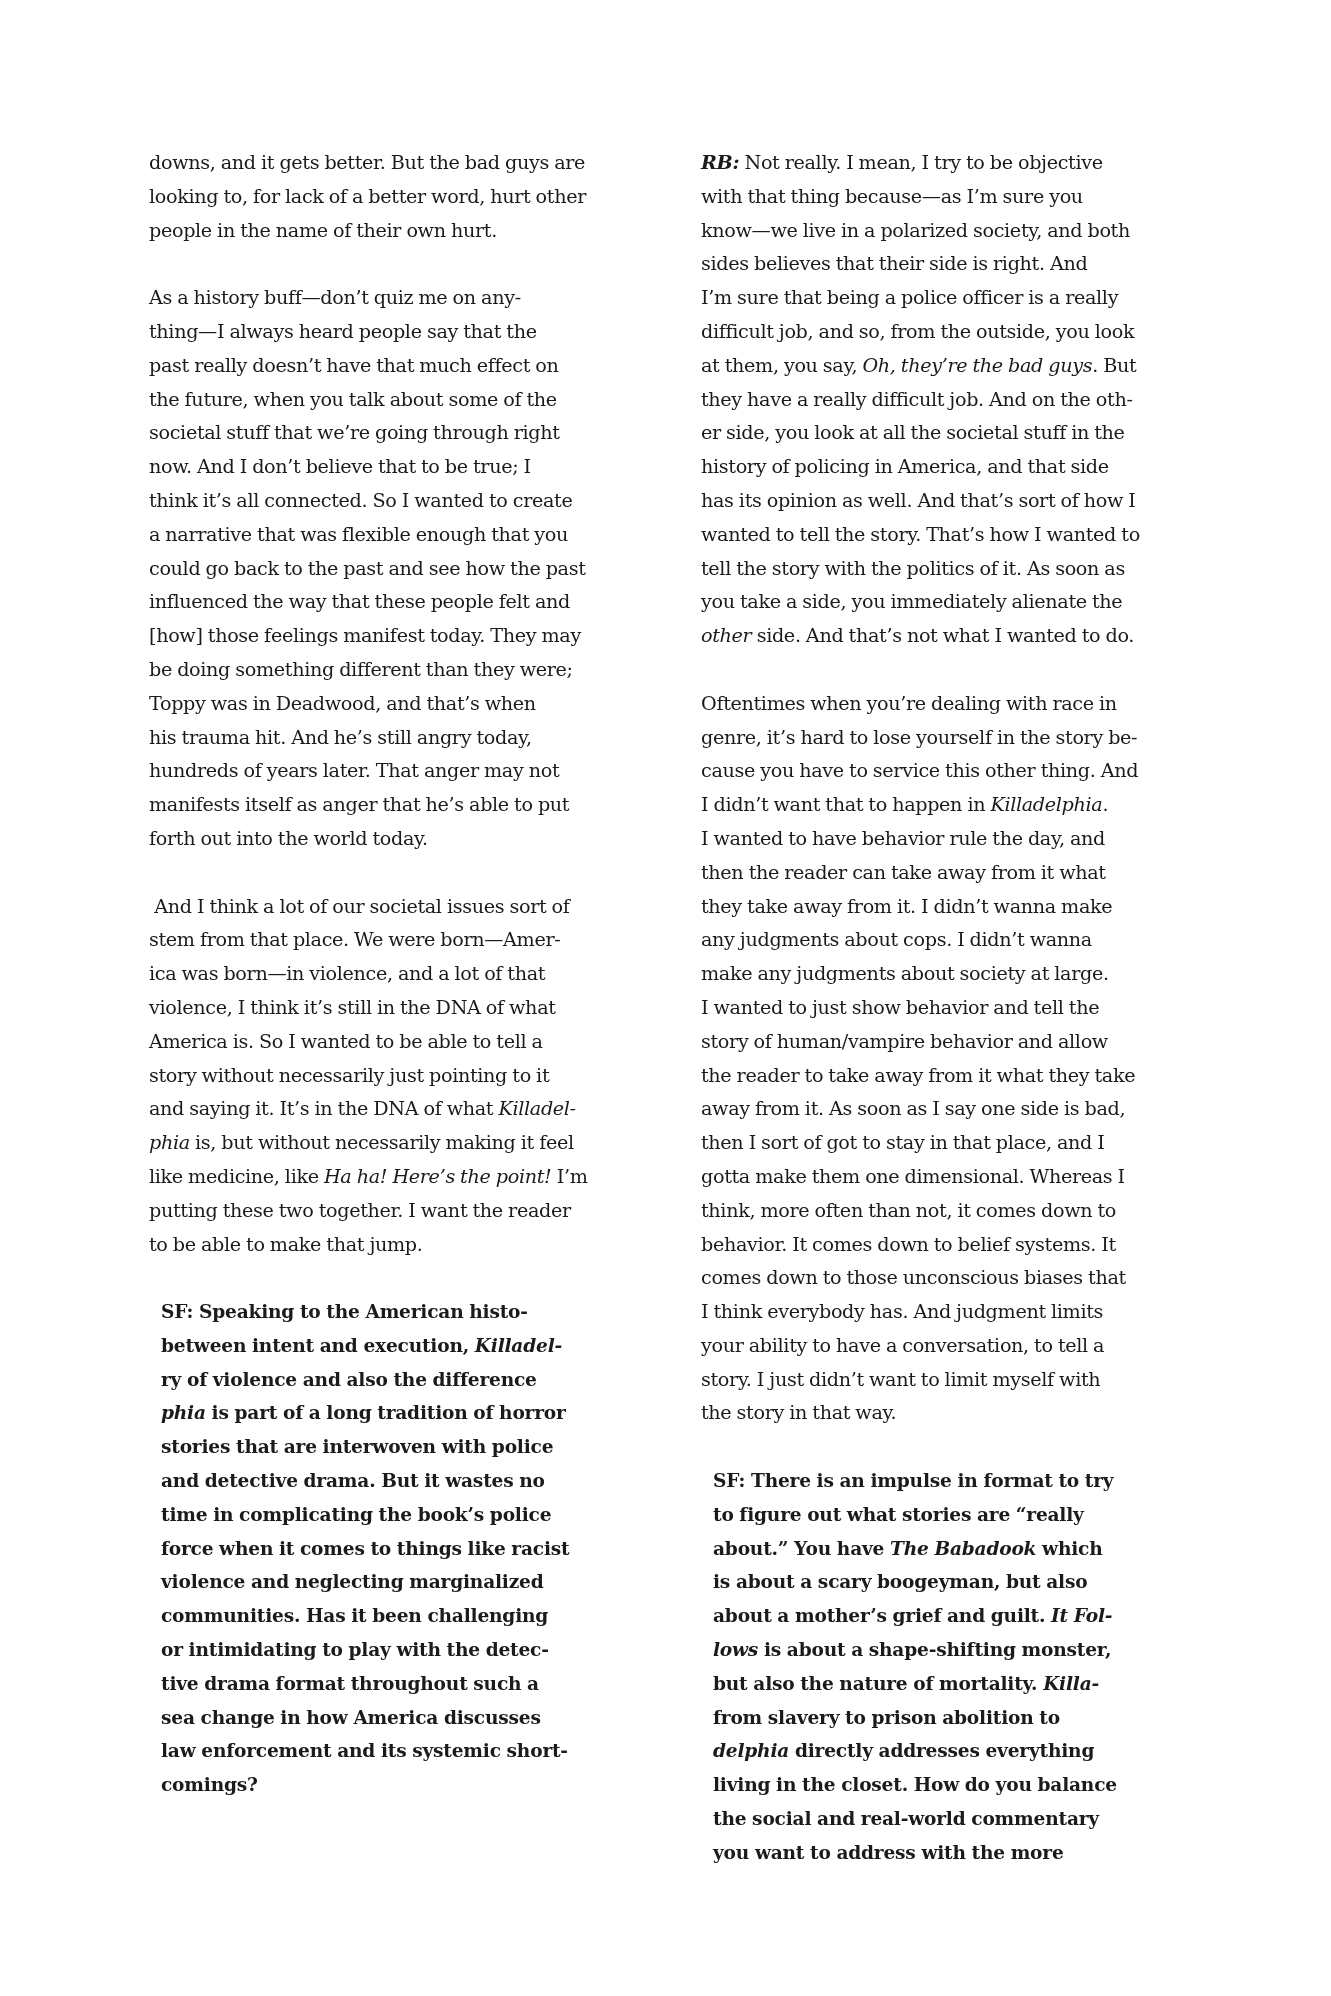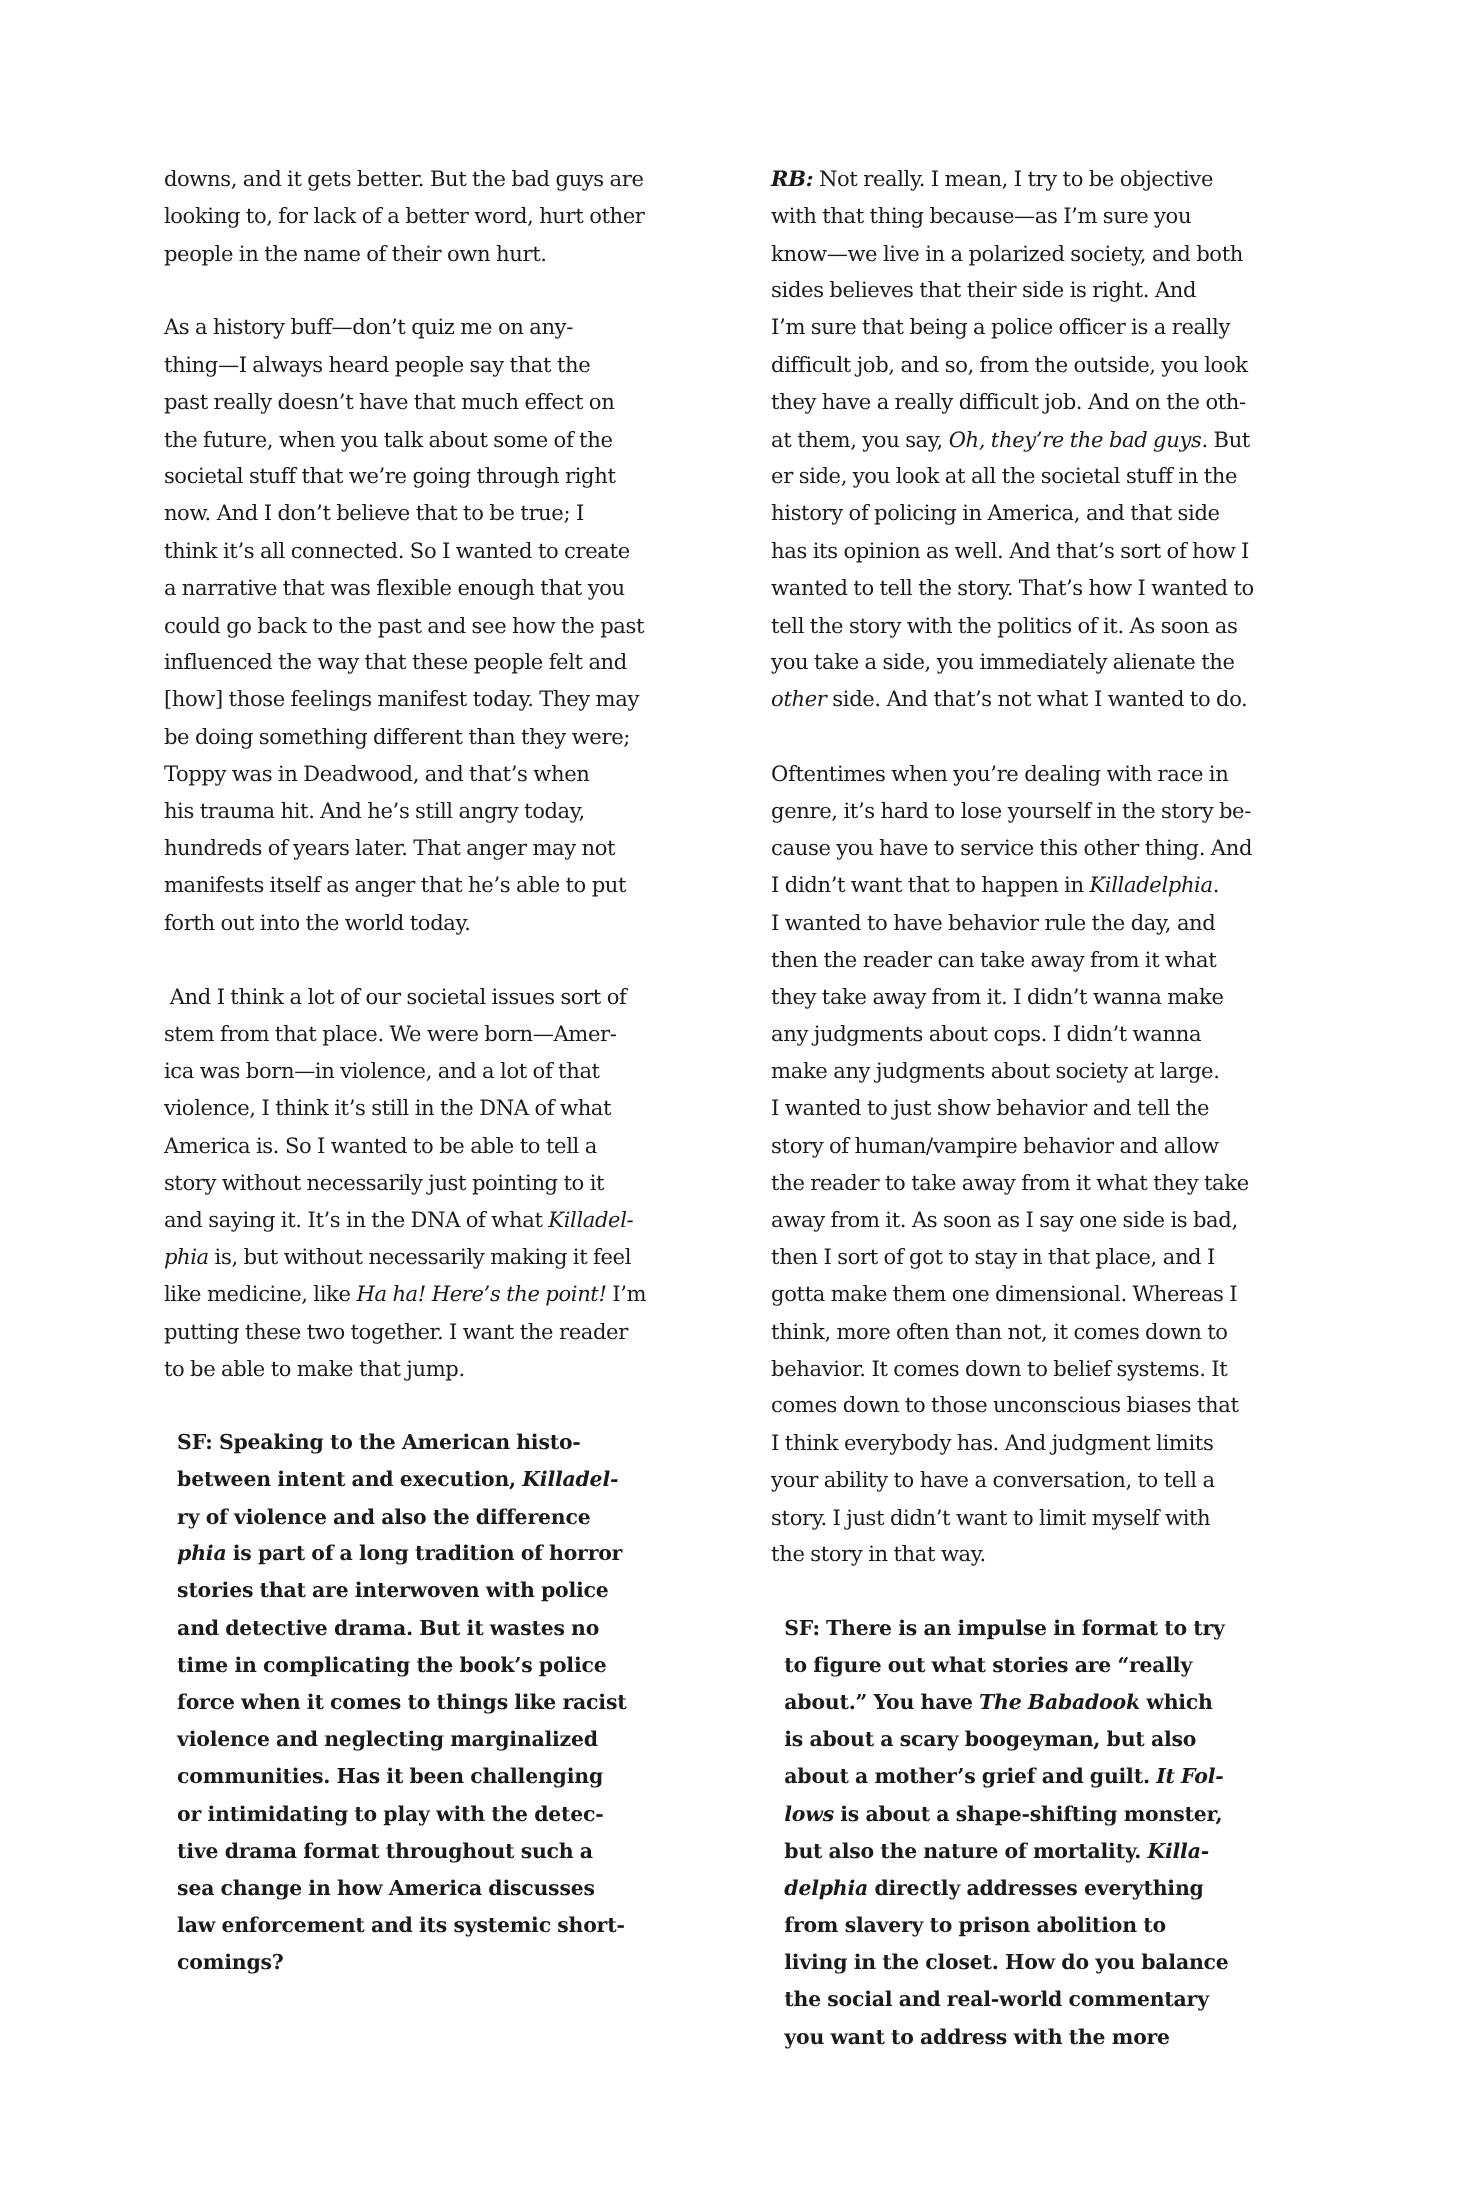--- a/index.html
+++ b/index.html
@@ -103,22 +103,22 @@
     </div>
   </div>
 <div id="col-right" class="column">
     <div class="para answer">
       <span class="line"><span class="seg-bi">RB:</span><span class="seg"> Not really. I mean, I try to be objective</span></span>
       <span class="line"><span class="seg">with that thing because—as I’m sure you</span></span>
       <span class="line"><span class="seg">know—we live in a polarized society, and both</span></span>
       <span class="line"><span class="seg">sides believes that their side is right. And</span></span>
       <span class="line"><span class="seg">I’m sure that being a police officer is a really</span></span>
       <span class="line"><span class="seg">difficult job, and so, from the outside, you look</span></span>
+      <span class="line"><span class="seg">at them, you say, </span><span class="seg-i">Oh, they’re the bad guys</span><span class="seg">. But</span></span>
       <span class="line"><span class="seg">they have a really difficult job. And on the oth-</span></span>
-      <span class="line"><span class="seg">at them, you say, </span><span class="seg-i">Oh, they’re the bad guys</span><span class="seg">. But</span></span>
       <span class="line"><span class="seg">er side, you look at all the societal stuff in the</span></span>
       <span class="line"><span class="seg">history of policing in America, and that side</span></span>
       <span class="line"><span class="seg">has its opinion as well. And that’s sort of how I</span></span>
       <span class="line"><span class="seg">wanted to tell the story. That’s how I wanted to</span></span>
       <span class="line"><span class="seg">tell the story with the politics of it. As soon as</span></span>
       <span class="line"><span class="seg">you take a side, you immediately alienate the</span></span>
       <span class="line"><span class="seg-i">other</span><span class="seg"> side. And that’s not what I wanted to do.</span></span>
     </div>
     <div class="para answer">
       <span class="line"><span class="seg">Oftentimes when you’re dealing with race in</span></span>
@@ -145,19 +145,19 @@
       <span class="line"><span class="seg">the story in that way.</span></span>
     </div>
     <div class="para question">
       <span class="line"><span class="seg">SF: There is an impulse in format to try</span></span>
       <span class="line"><span class="seg">to figure out what stories are “really</span></span>
       <span class="line"><span class="seg">about.” You have </span><span class="seg-bi">The Babadook</span><span class="seg"> which</span></span>
       <span class="line"><span class="seg">is about a scary boogeyman, but also</span></span>
       <span class="line"><span class="seg">about a mother’s grief and guilt. </span><span class="seg-bi">It Fol-</span></span>
       <span class="line"><span class="seg-bi">lows</span><span class="seg"> is about a shape-shifting monster,</span></span>
       <span class="line"><span class="seg">but also the nature of mortality. </span><span class="seg-bi">Killa-</span></span>
+      <span class="line"><span class="seg">from slavery to prison abolition to</span></span>
       <span class="line"><span class="seg-bi">delphia</span><span class="seg"> directly addresses everything</span></span>
-      <span class="line"><span class="seg">from slavery to prison abolition to</span></span>
       <span class="line"><span class="seg">living in the closet. How do you balance</span></span>
       <span class="line"><span class="seg">the social and real-world commentary</span></span>
       <span class="line"><span class="seg">you want to address with the more</span></span>
     </div>
   </div>
 
 </body></html>

